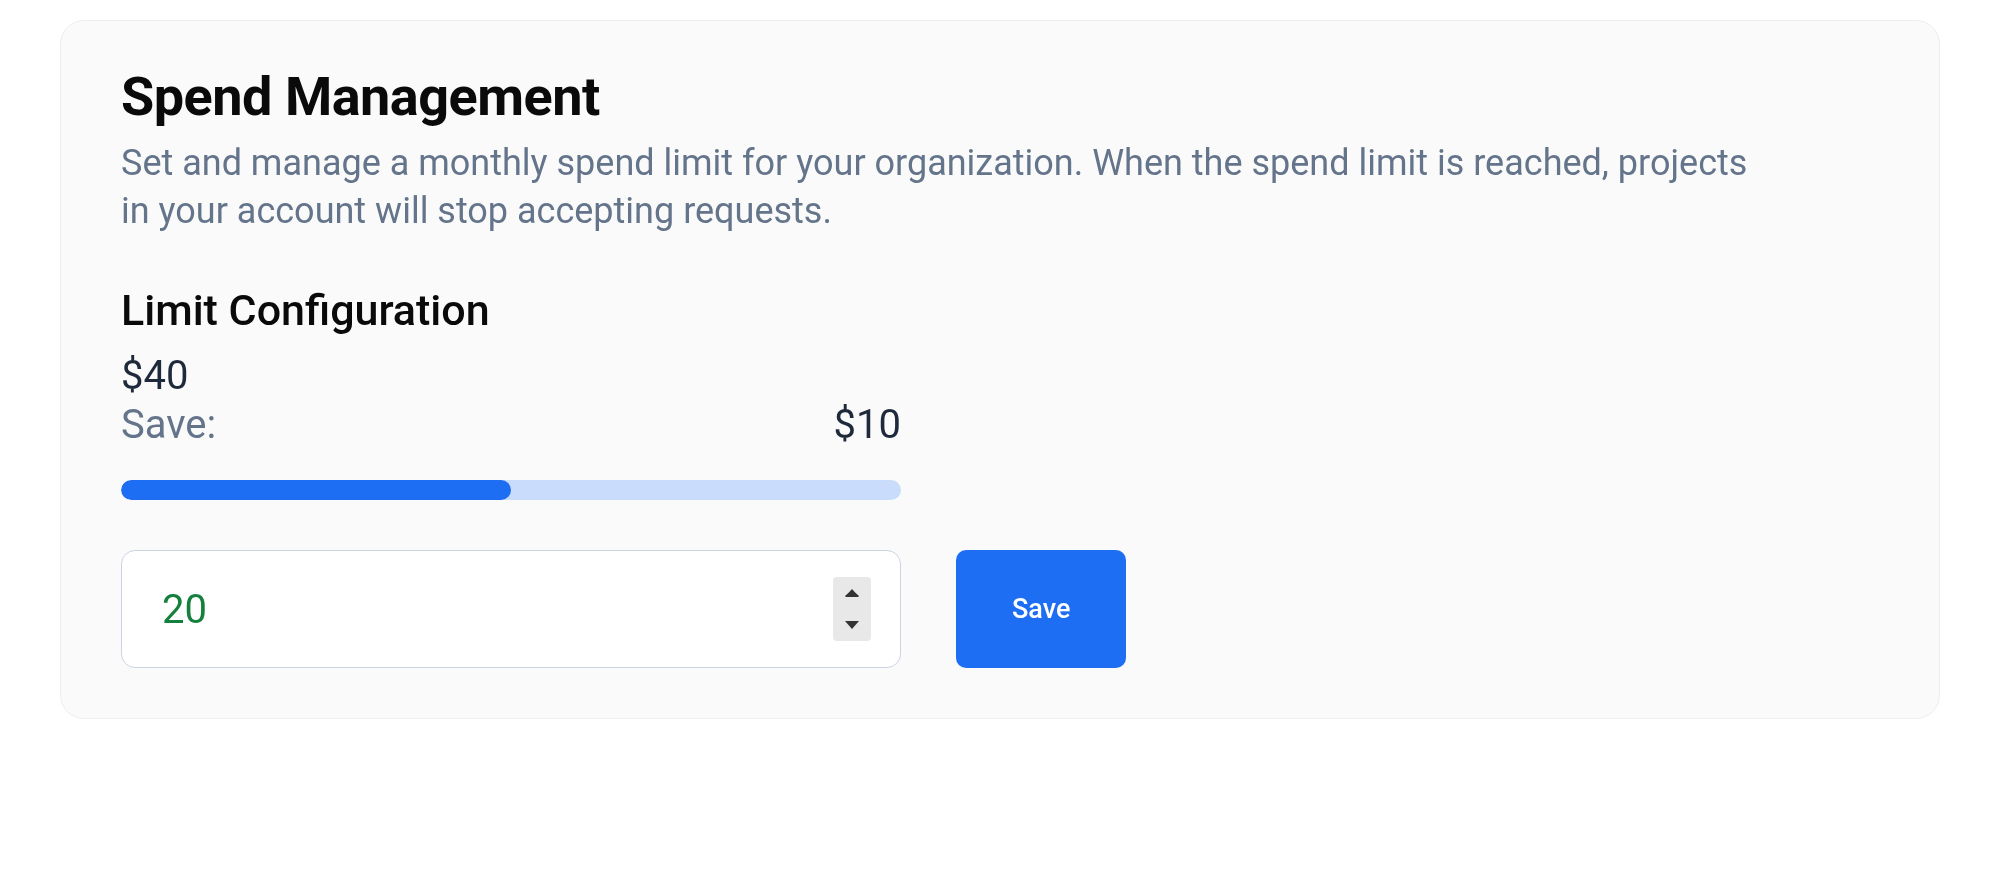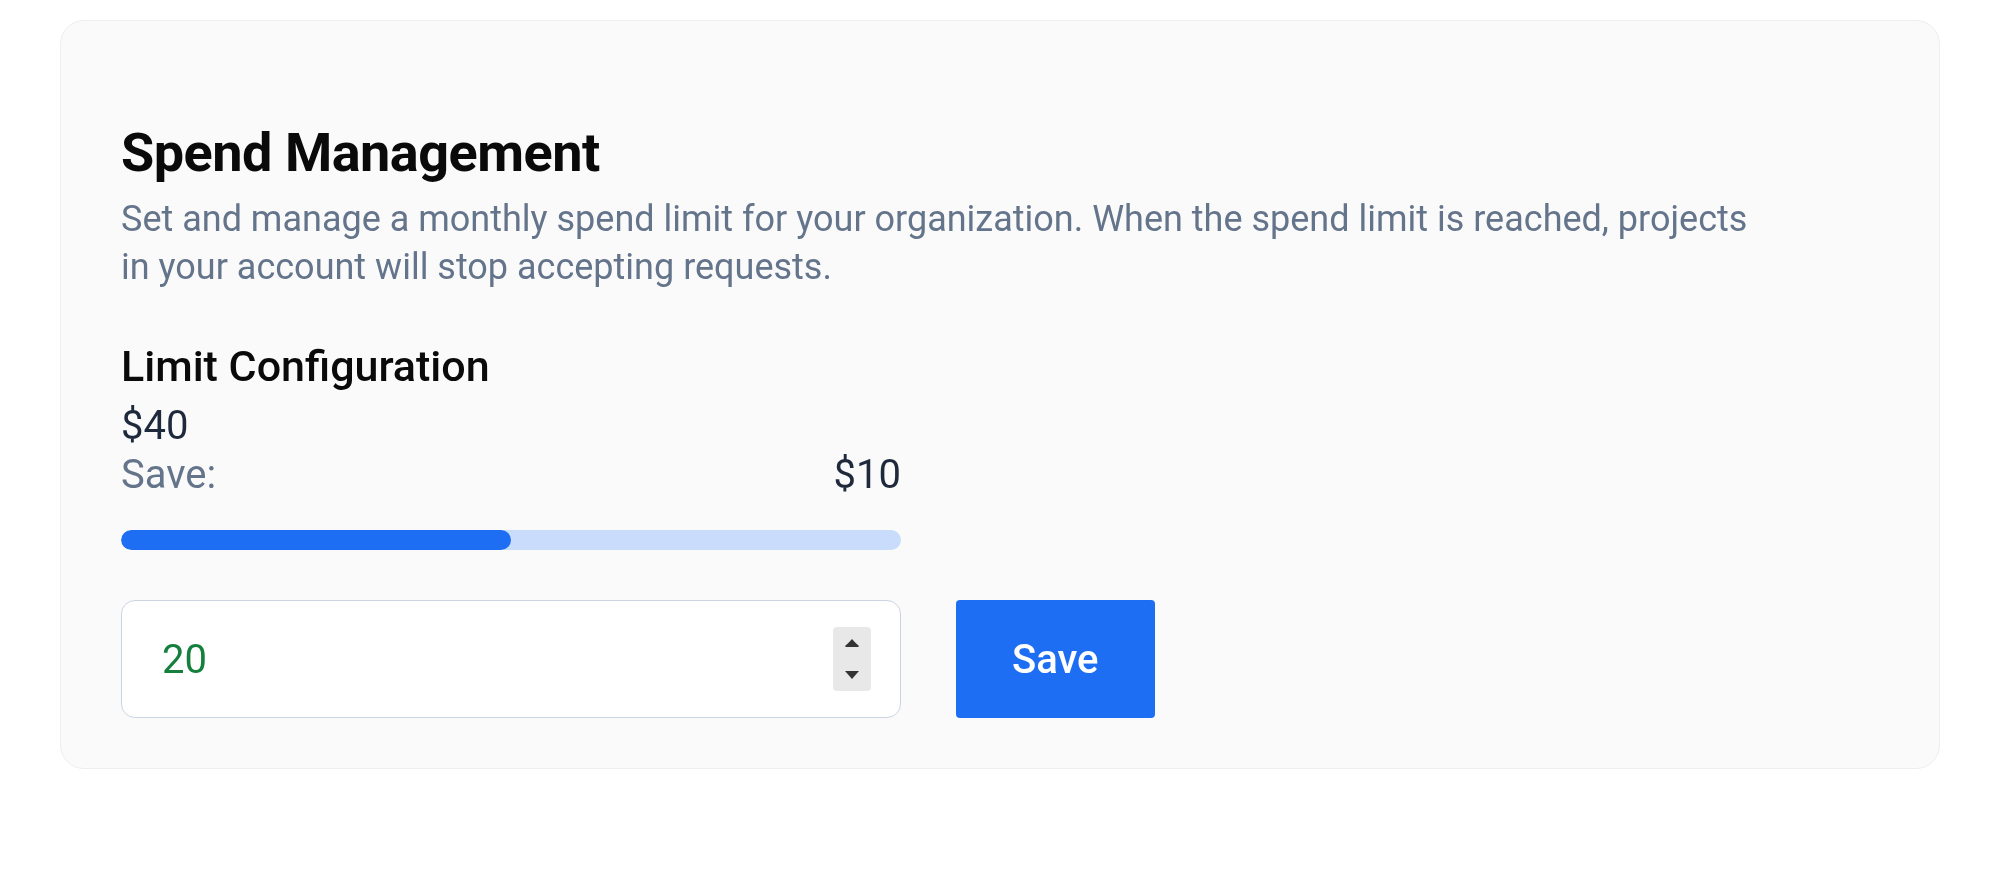--- a/index.html
+++ b/index.html
@@ -11,21 +11,21 @@
     body {
       font-family: -apple-system, BlinkMacSystemFont, "Segoe UI", Roboto, Helvetica, Arial, sans-serif;
       background: #ffffff;
       padding: 0;
     }
     
     .card {
       background: #fafafa;
       border: 1px solid #eeeeee;
       border-radius: 24px;
-      padding: 100px 60px 50px 60px;
+      padding: 44px 60px 50px 60px;
       margin: 20px 60px;
       width: calc(100% - 120px);
     }
     
     .section-title {
       font-size: 54px;
       font-weight: 700;
       color: #0a0a0a;
       margin-bottom: 12px;
       letter-spacing: -0.5px;
@@ -37,21 +37,21 @@
       color: #64748b;
       line-height: 1.32;
       margin-bottom: 50px;
       max-width: 1650px;
     }
     
     .subsection-title {
       font-size: 43px;
       font-weight: 500;
       color: #0a0a0a;
-      margin-bottom: 11px;
+      margin-bottom: 17px;
     }
     
     .info-grid {
       width: 780px;
     }
     
     .info-row {
       display: flex;
       justify-content: space-between;
       align-items: baseline;
@@ -142,24 +142,24 @@
     }
     
     .spinner-btn svg {
       width: 16px;
       height: 10px;
     }
     
     .save-button {
       background: #1e6ef4;
       color: #ffffff;
-      font-size: 40px;
+      font-size: 27px;
       font-weight: 500;
       border: none;
-      border-radius: 4px;
+      border-radius: 10px;
       padding: 0 56px;
       height: 118px;
       cursor: pointer;
       font-family: inherit;
     }
   </style>
 </head>
 <body>
 
 <div class="card">

